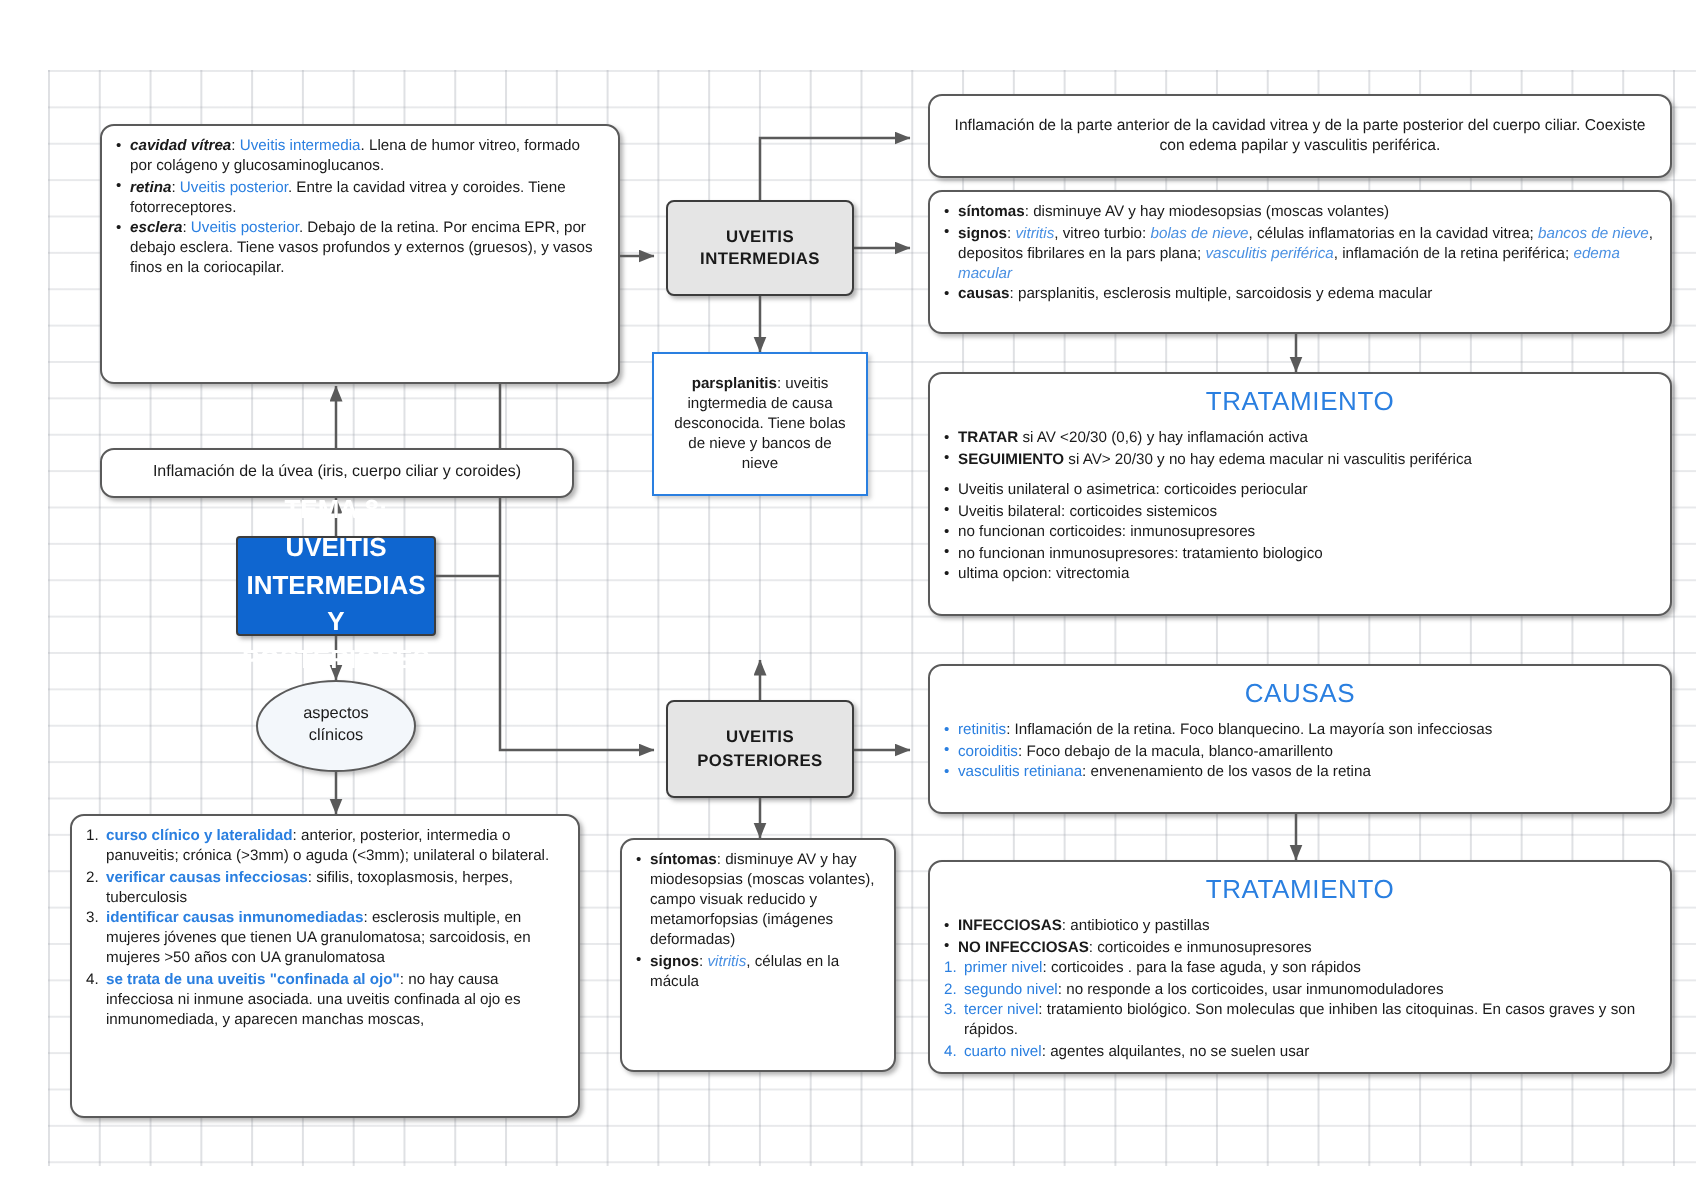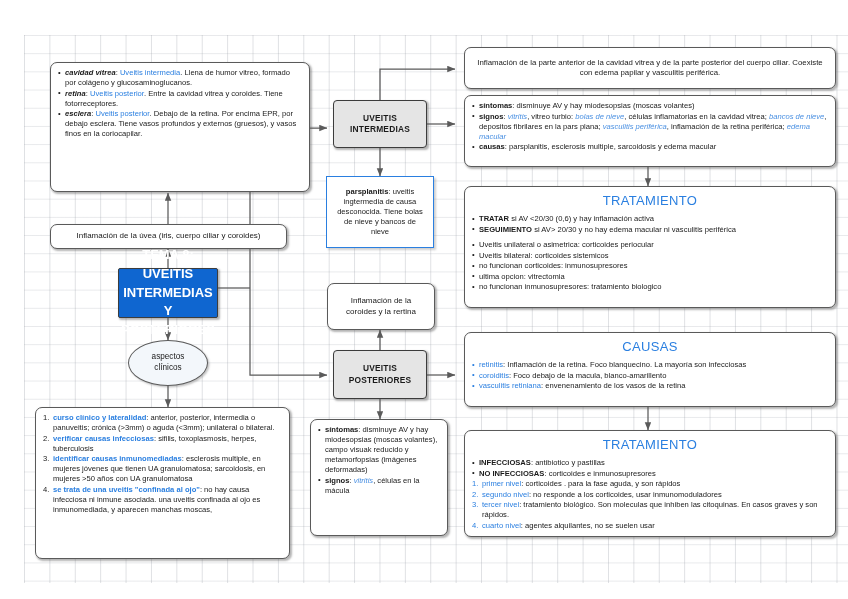--- a/index.html
+++ b/index.html
@@ -192,24 +192,20 @@
     <span>UVEITIS</span>
     <span>INTERMEDIAS</span>
   </div>
 
   <div class="node blue-outline center" style="left:326px; top:176px; width:108px; height:72px; font-size:7.6px; text-align:center;">
     <div>
       <b>parsplanitis</b><span>: uveitis ingtermedia de causa desconocida. Tiene bolas de nieve y bancos de nieve</span>
     </div>
   </div>
 
-  <div class="node center" style="left:327px; top:283px; width:108px; height:47px; flex-direction:column; font-size:8px;">
-    <span>Inflamación de la</span>
-    <span>coroides y la rertina</span>
-  </div>
 
   <div class="node blue-light center" style="left:333px; top:350px; width:94px; height:49px; flex-direction:column;">
     <span>UVEITIS</span>
     <span>POSTERIORES</span>
   </div>
 
   <div class="node" style="left:310px; top:419px; width:138px; height:117px;">
     <ul class="b">
       <li>
         <b>síntomas</b><span>: disminuye AV y hay miodesopsias (moscas volantes), campo visuak reducido y metamorfopsias (imágenes deformadas)</span>
@@ -246,22 +242,22 @@
       </li>
       <li>
         <b>SEGUIMIENTO</b><span> si  AV&gt; 20/30 y no hay edema macular ni vasculitis periférica</span>
       </li>
     </ul>
     <div class="sp"></div>
     <ul class="b">
       <li>Uveitis unilateral o asimetrica: corticoides periocular</li>
       <li>Uveitis bilateral: corticoides sistemicos</li>
       <li>no funcionan corticoides:  inmunosupresores</li>
+      <li>no funcionan inmunosupresores: tratamiento biologico</li>
       <li>ultima opcion: vitrectomia</li>
-      <li>no funcionan inmunosupresores: tratamiento biologico</li>
     </ul>
   </div>
 
   <div class="node" style="left:464px; top:332px; width:372px; height:75px;">
     <div class="hdr">CAUSAS</div>
     <ul class="b" style="color:#2a7fe0;">
       <li>
         <span class="blue">retinitis</span><span style="color:#1a1a1a">: Inflamación de la retina. Foco blanquecino. La mayoría son infecciosas</span>
       </li>
       <li>

